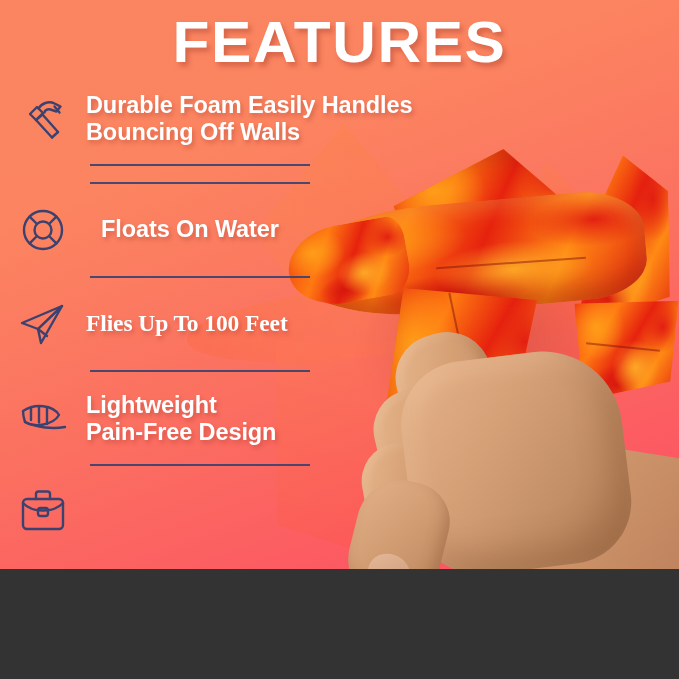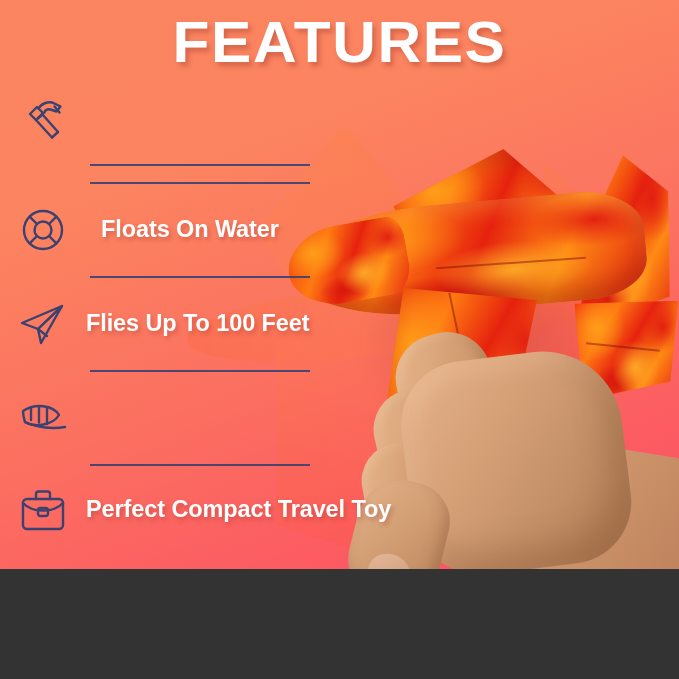--- a/index.html
+++ b/index.html
@@ -241,21 +241,21 @@
     background: #3C4270;
     margin: 0 0 0 90px;
     width: 220px;
     opacity: .92;
   }
 
   
   .row-0 { margin-top: 0px;  min-height: 62px; }
   .row-1 { min-height: 62px; }
   .row-2 { min-height: 56px; gap: 15px; }
-  .row-3 { min-height: 56px; }
+  .row-3 { min-height: 56px; font-family: Liberation Serif, serif; }
   .row-4 { min-height: 62px; }
   .row-5 { min-height: 56px; }
   .gap-0 { margin-top: 14px; margin-bottom: 16px; }
   .gap-1 { margin-top: 16px; margin-bottom: 18px; }
   .gap-2 { margin-top: 18px; margin-bottom: 18px; }
   .gap-3 { margin-top: 18px; margin-bottom: 16px; }
   .gap-4 { margin-top: 14px; margin-bottom: 16px; }
 </style>
 </head>
 <body>
@@ -304,20 +304,22 @@
         <svg width="54" height="54" viewBox="0 0 54 54" fill="none" stroke="#3C4270" stroke-width="2.4" stroke-linecap="round" stroke-linejoin="round">
           <path d="M14 22 l7 -7 6 6 -7 7 z"></path>
           <path d="M22.5 16.5 c3 -5 10 -8 16 -5 l6 3 -4 5 -6 -2 c-3 -1 -6 1 -6 3"></path>
           <path d="M38.5 14.5 l5 6"></path>
           <path d="M26.5 22.5 L42 40"></path>
           <path d="M20 28 L36 45.5"></path>
           <path d="M26.5 22.5 l-6.5 5.5"></path>
           <path d="M42 40 l-6 5.5"></path>
         </svg>
       </div>
+      <div class="feat-text">Durable Foam Easily Handles
+Bouncing Off Walls</div>
     </div>
     <div class="sep gap-0"></div>
 
     <div class="sep gap-1"></div>
 
     <div class="feature row-2">
       <div class="icon-cell">
         <svg width="52" height="52" viewBox="0 0 52 52" fill="none" stroke="#3C4270" stroke-width="2.4" stroke-linecap="round" stroke-linejoin="round">
           <circle cx="26" cy="26" r="19"></circle>
           <circle cx="26" cy="26" r="8.5"></circle>
@@ -346,29 +348,30 @@
     <div class="feature row-4">
       <div class="icon-cell">
         <svg width="56" height="48" viewBox="0 0 56 48" fill="none" stroke="#3C4270" stroke-width="2.4" stroke-linecap="round" stroke-linejoin="round">
           <path d="M8 16 C20 8 38 10 44 20 C38 30 20 33 10 27 C9 24 8 19 8 16 z"></path>
           <path d="M10 27 C22 33 38 34 50 32"></path>
           <path d="M16 13 V25"></path>
           <path d="M24 11.5 V27.5"></path>
           <path d="M32 13 V29"></path>
         </svg>
       </div>
+      <div class="feat-text">Lightweight
+Pain-Free Design</div>
     </div>
     <div class="sep gap-4"></div>
 
     <div class="feature row-5">
       <div class="icon-cell">
         <svg width="54" height="50" viewBox="0 0 54 50" fill="none" stroke="#3C4270" stroke-width="2.4" stroke-linecap="round" stroke-linejoin="round">
           <rect x="7" y="14" width="40" height="30" rx="4"></rect>
           <path d="M20 14 V9 a2.5 2.5 0 0 1 2.5 -2.5 H31.5 A2.5 2.5 0 0 1 34 9 V14"></path>
           <path d="M7 18 C16 28 38 28 47 18"></path>
           <rect x="22" y="23" width="10" height="8" rx="2.5"></rect>
         </svg>
       </div>
-      <div class="feat-text">Perfect Compact Travel Toy</div>
     </div>
 
   </div>
 </div>
 
 </body></html>

